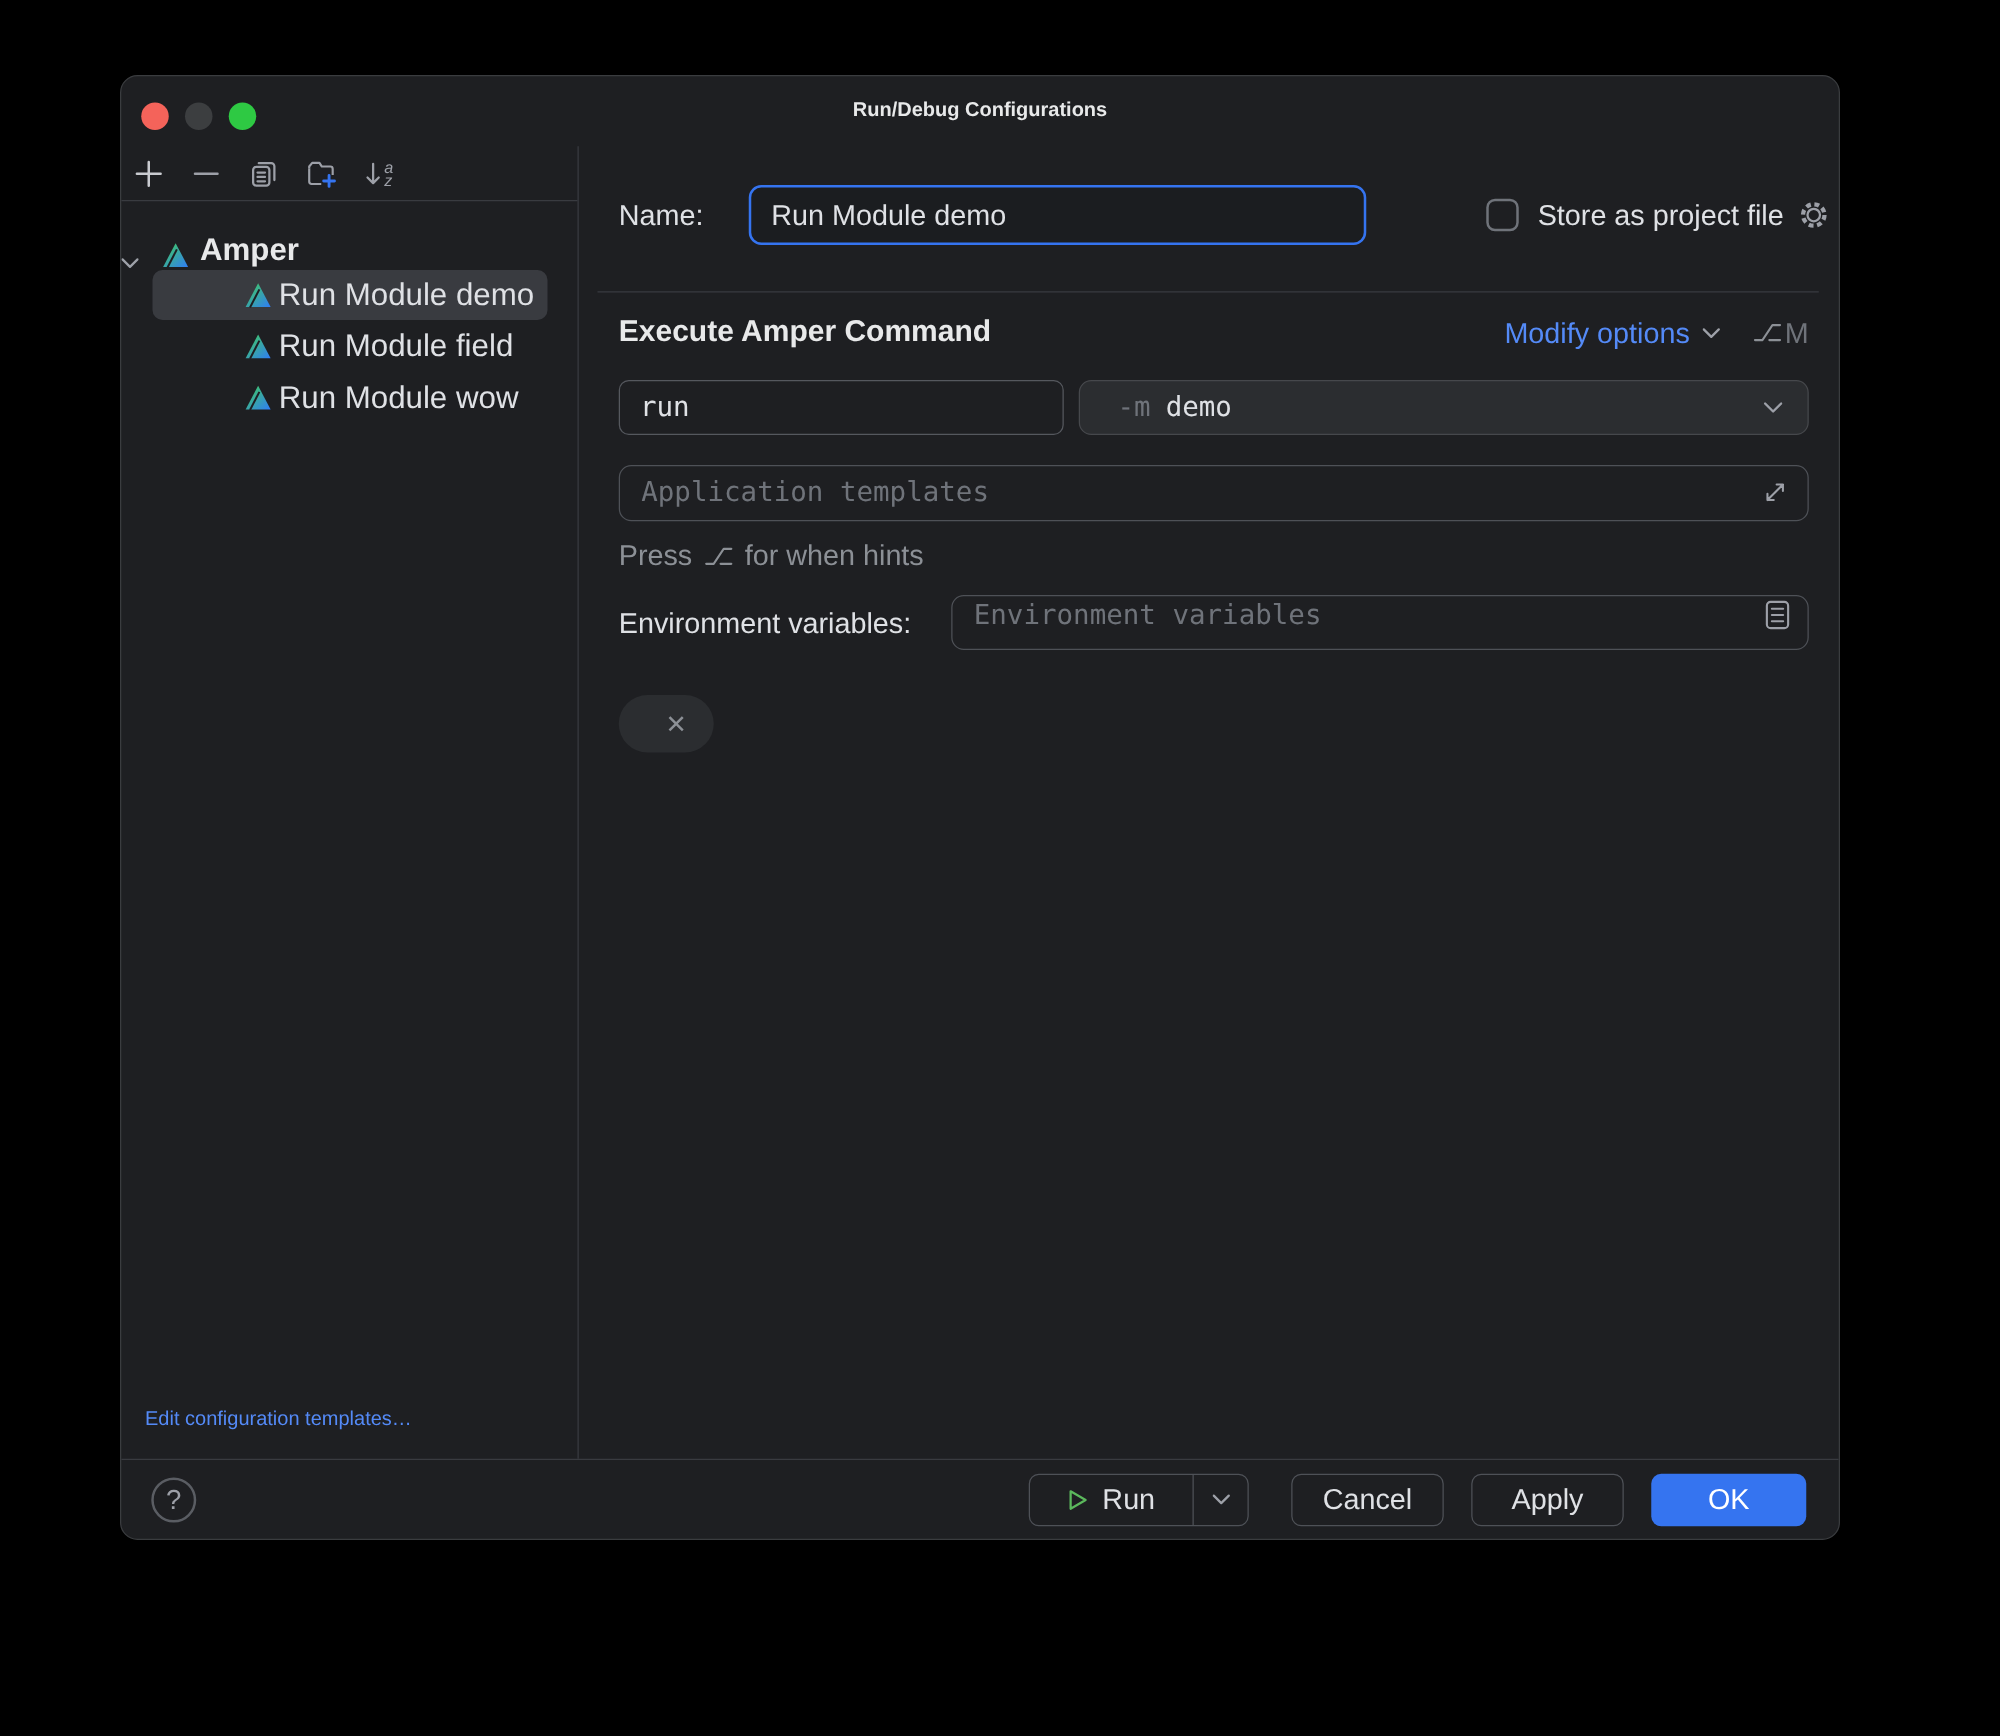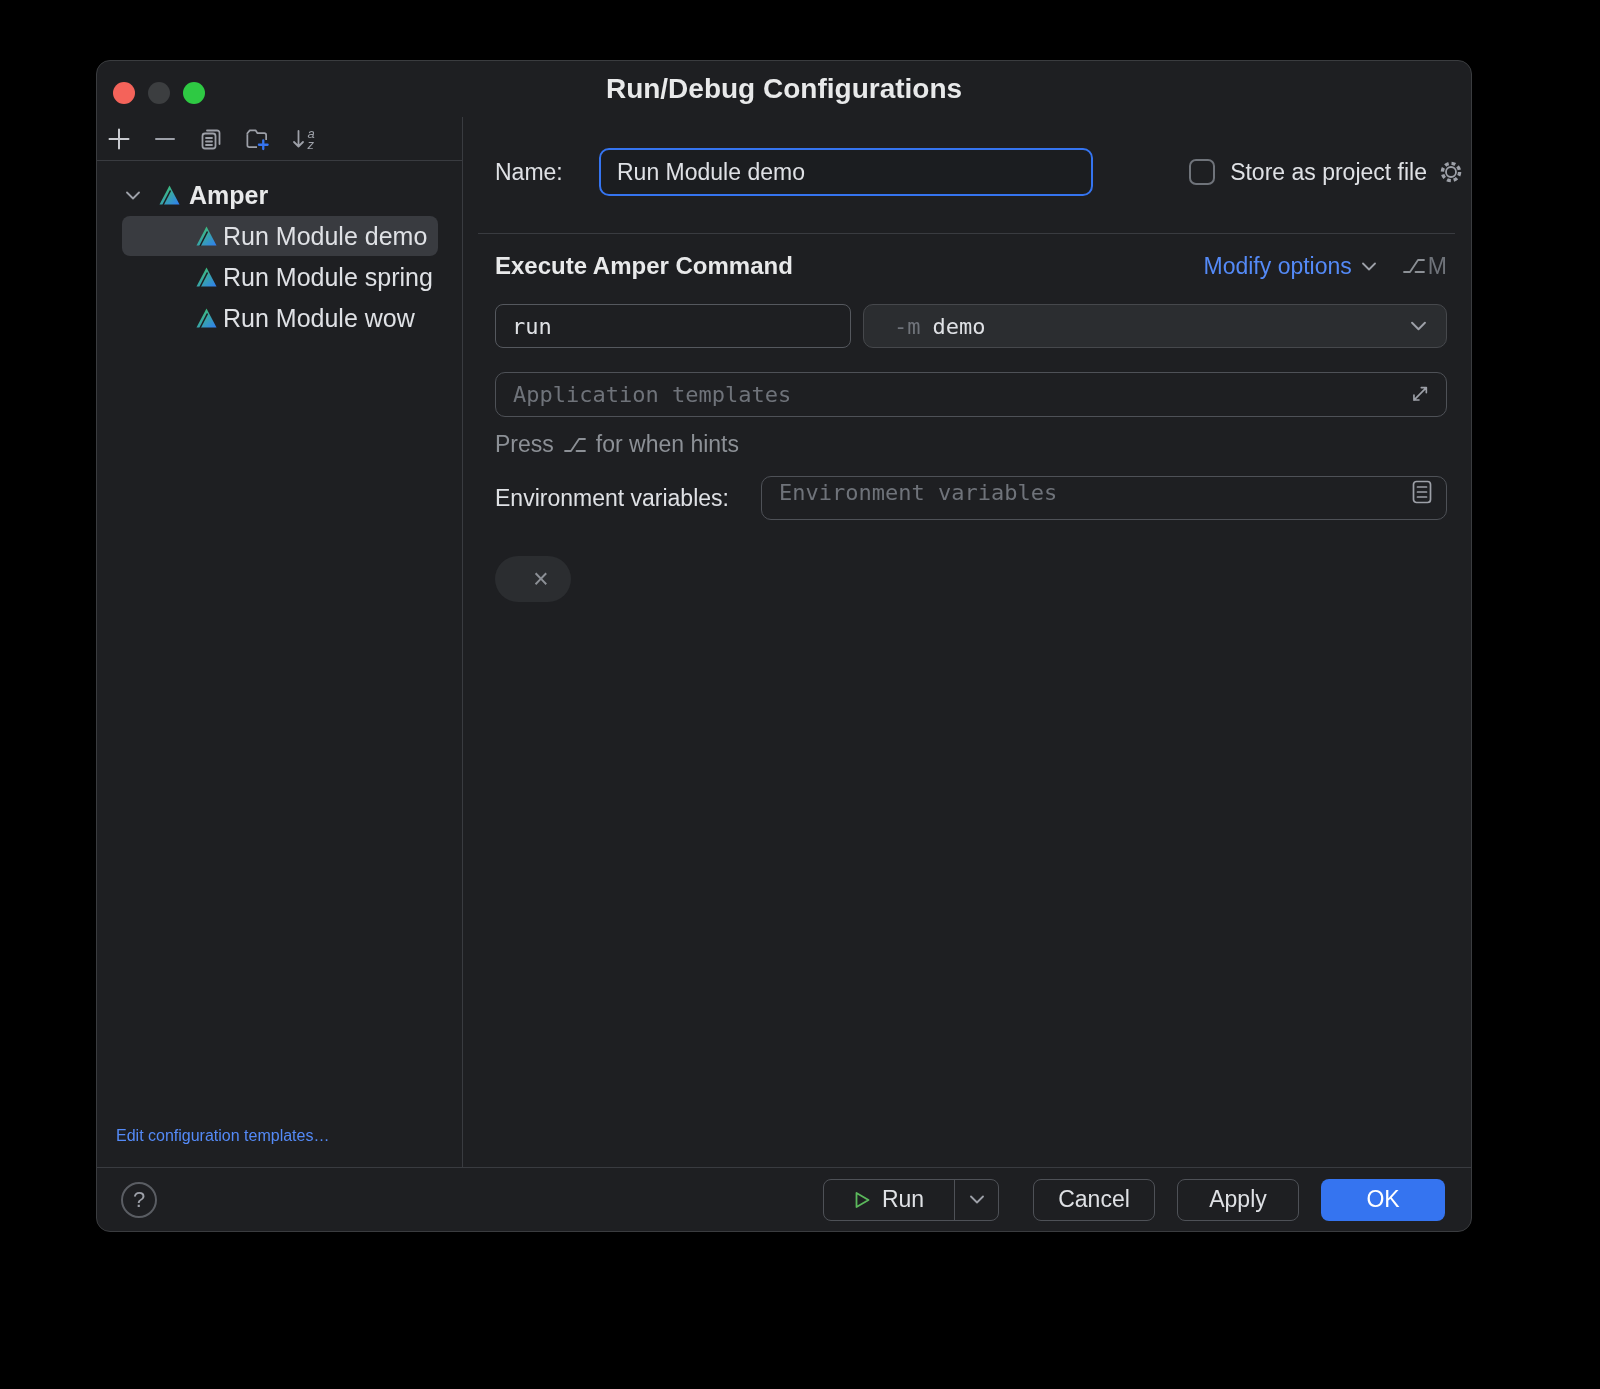--- a/index.html
+++ b/index.html
@@ -9,31 +9,31 @@
     background:#1e1f22; border:1px solid #3a3c3f; border-radius:14px;
     display:flex; flex-direction:column; overflow:hidden;
   }
   
   .titlebar { height:56px; position:relative; display:flex; align-items:center; justify-content:center; flex:none; }
   .traffic { position:absolute; left:16px; top:21px; display:flex; gap:13px; }
   .tl { width:22px; height:22px; border-radius:50%; }
   .tl.red { background:#f4635a; }
   .tl.yellow { background:#3c3e40; }
   .tl.green { background:#2ec943; }
-  .win-title { font-size:28px; font-weight:700; color:#e8e9ea; }
+  .win-title { font-size:16px; font-weight:700; color:#e8e9ea; }
   
   .content { flex:1; display:flex; min-height:0; }
   .sidebar { width:366px; flex:none; border-right:1px solid #393b40; display:flex; flex-direction:column; }
   .sb-toolbar { height:44px; flex:none; display:flex; align-items:center; gap:20px; padding-left:9px; border-bottom:1px solid #393b40; }
   .tb-btn { width:26px; height:26px; display:flex; align-items:center; justify-content:center; }
   .sort-wrap { display:flex; align-items:center; }
   .az { display:flex; flex-direction:column; font-size:13px; line-height:11px; color:#9da0a8; margin-left:1px; }
   
   .tree { padding-top:14px; font-size:25px; }
-  .tree-group { height:40px; display:flex; align-items:center; padding-left:29px; }
+  .tree-group { height:40px; display:flex; align-items:flex-end; }
   .tree-group .chev { margin-right:18px; }
   .tree-group .logo { margin-right:8px; }
   .tree-group-label { font-weight:700; color:#e8e9ea; }
   .tree-item { height:40px; margin:1px 24px 1px 25px; border-radius:8px; display:flex; align-items:center; padding-left:73px; }
   .tree-item.selected { background:#393b40; }
   .tree-item .logo { margin-right:5px; }
   .tree-item-label { color:#dfe1e5; }
   .edit-link { margin:auto 0 22px 19px; color:#548af7; font-size:16px; cursor:pointer; }
   
   .main { flex:1; padding:0 24px 0 32px; display:flex; flex-direction:column; font-size:23px; min-width:0; }
@@ -182,21 +182,21 @@
         <div class="tree-item selected">
           <svg class="logo" width="23" height="22" viewBox="0 0 23 22">
               <use href="#amperLogo"></use>
             </svg>
           <span class="tree-item-label">Run Module demo</span>
         </div>
         <div class="tree-item">
           <svg class="logo" width="23" height="22" viewBox="0 0 23 22">
               <use href="#amperLogo"></use>
             </svg>
-          <span class="tree-item-label">Run Module spring</span>
+          <span class="tree-item-label">Run Module field</span>
         </div>
         <div class="tree-item">
           <svg class="logo" width="23" height="22" viewBox="0 0 23 22">
               <use href="#amperLogo"></use>
             </svg>
           <span class="tree-item-label">Run Module wow</span>
         </div>
       </div>
 
       <div class="edit-link">Edit configuration templates…</div>

